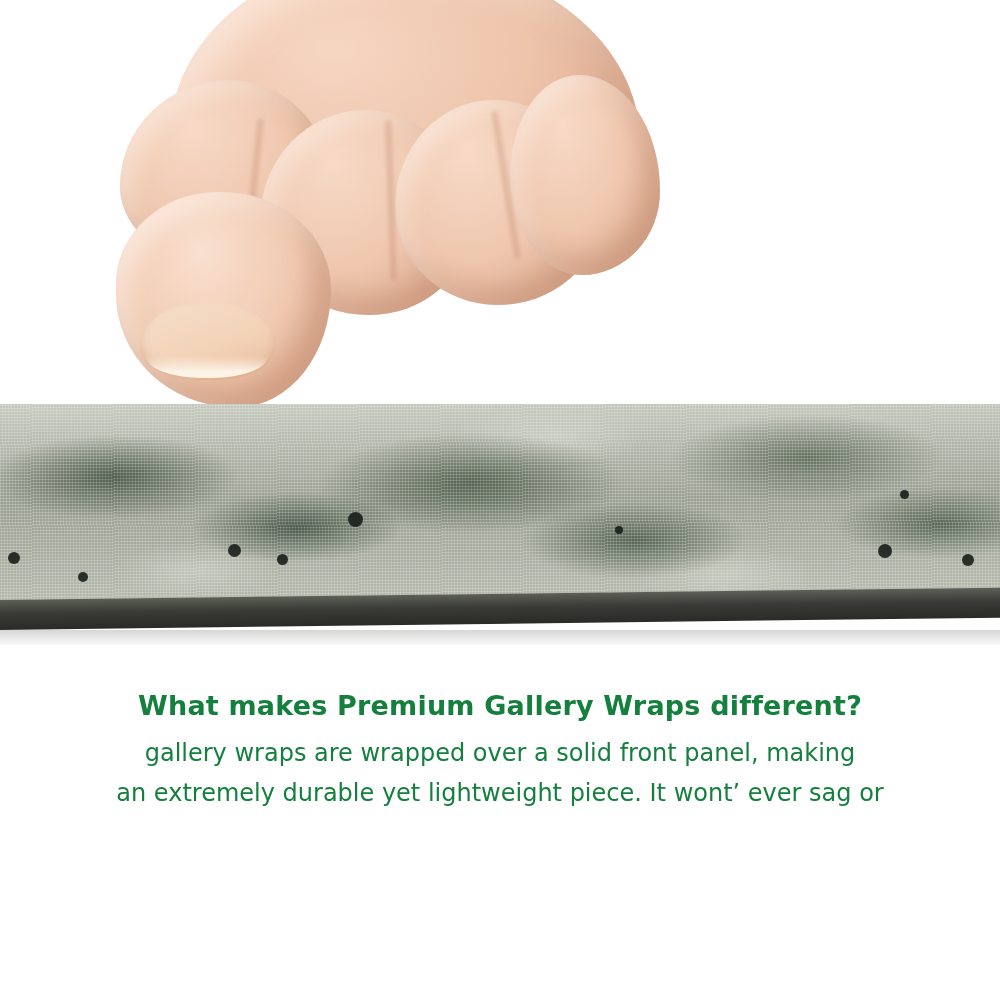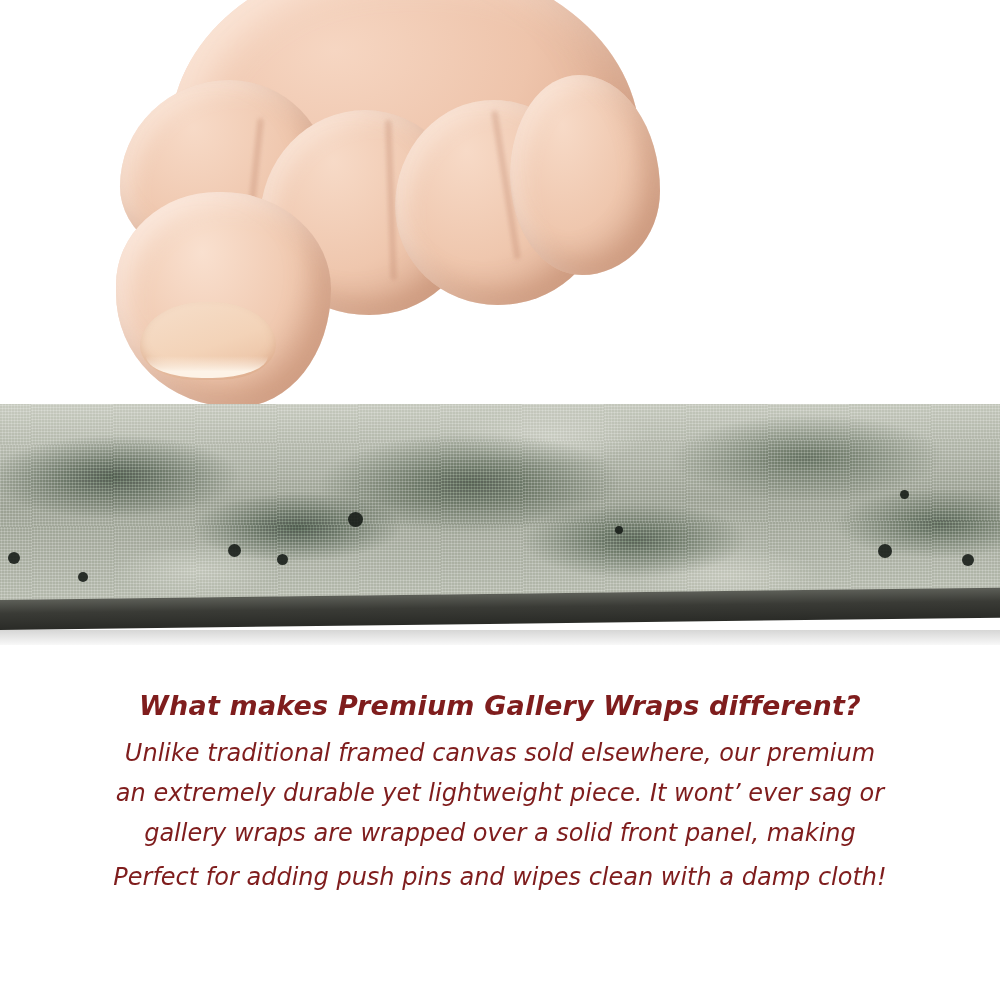--- a/index.html
+++ b/index.html
@@ -170,23 +170,22 @@
     background: linear-gradient(180deg, rgba(120,120,118,0.30), rgba(255,255,255,0));
   }
 
   
   .caption {
     position: absolute;
     left: 0;
     top: 690px;
     width: 1000px;
     text-align: center;
-    color: #7f1d1d;
+    color: #15803d;
     font-family: "DejaVu Sans", sans-serif;
-    font-style: italic;
   }
   .caption-title {
     font-size: 27px;
     font-weight: 600;
     letter-spacing: 0.2px;
     margin-bottom: 12px;
   }
   .caption-line {
     font-size: 24px;
     line-height: 40px;
@@ -230,19 +229,17 @@
       <div class="speck" style="left:900px;top:86px;width:9px;height:9px;"></div>
       <div class="speck" style="left:615px;top:122px;width:8px;height:8px;"></div>
 
       <div class="slab-bottom"></div>
       <div class="slab-shadow"></div>
     </div>
   </div>
 
   <div class="caption">
     <div class="caption-title">What makes Premium Gallery Wraps different?</div>
-    <div class="caption-line">Unlike traditional framed canvas sold elsewhere, our premium</div>
+    <div class="caption-line">gallery wraps are wrapped over a solid front panel, making</div>
     <div class="caption-line">an extremely durable yet lightweight piece. It wont’ ever sag or</div>
-    <div class="caption-line">gallery wraps are wrapped over a solid front panel, making</div>
-    <div class="caption-line last">Perfect for adding push pins and wipes clean with a damp cloth!</div>
   </div>
 
 </div>
 
 </body></html>

